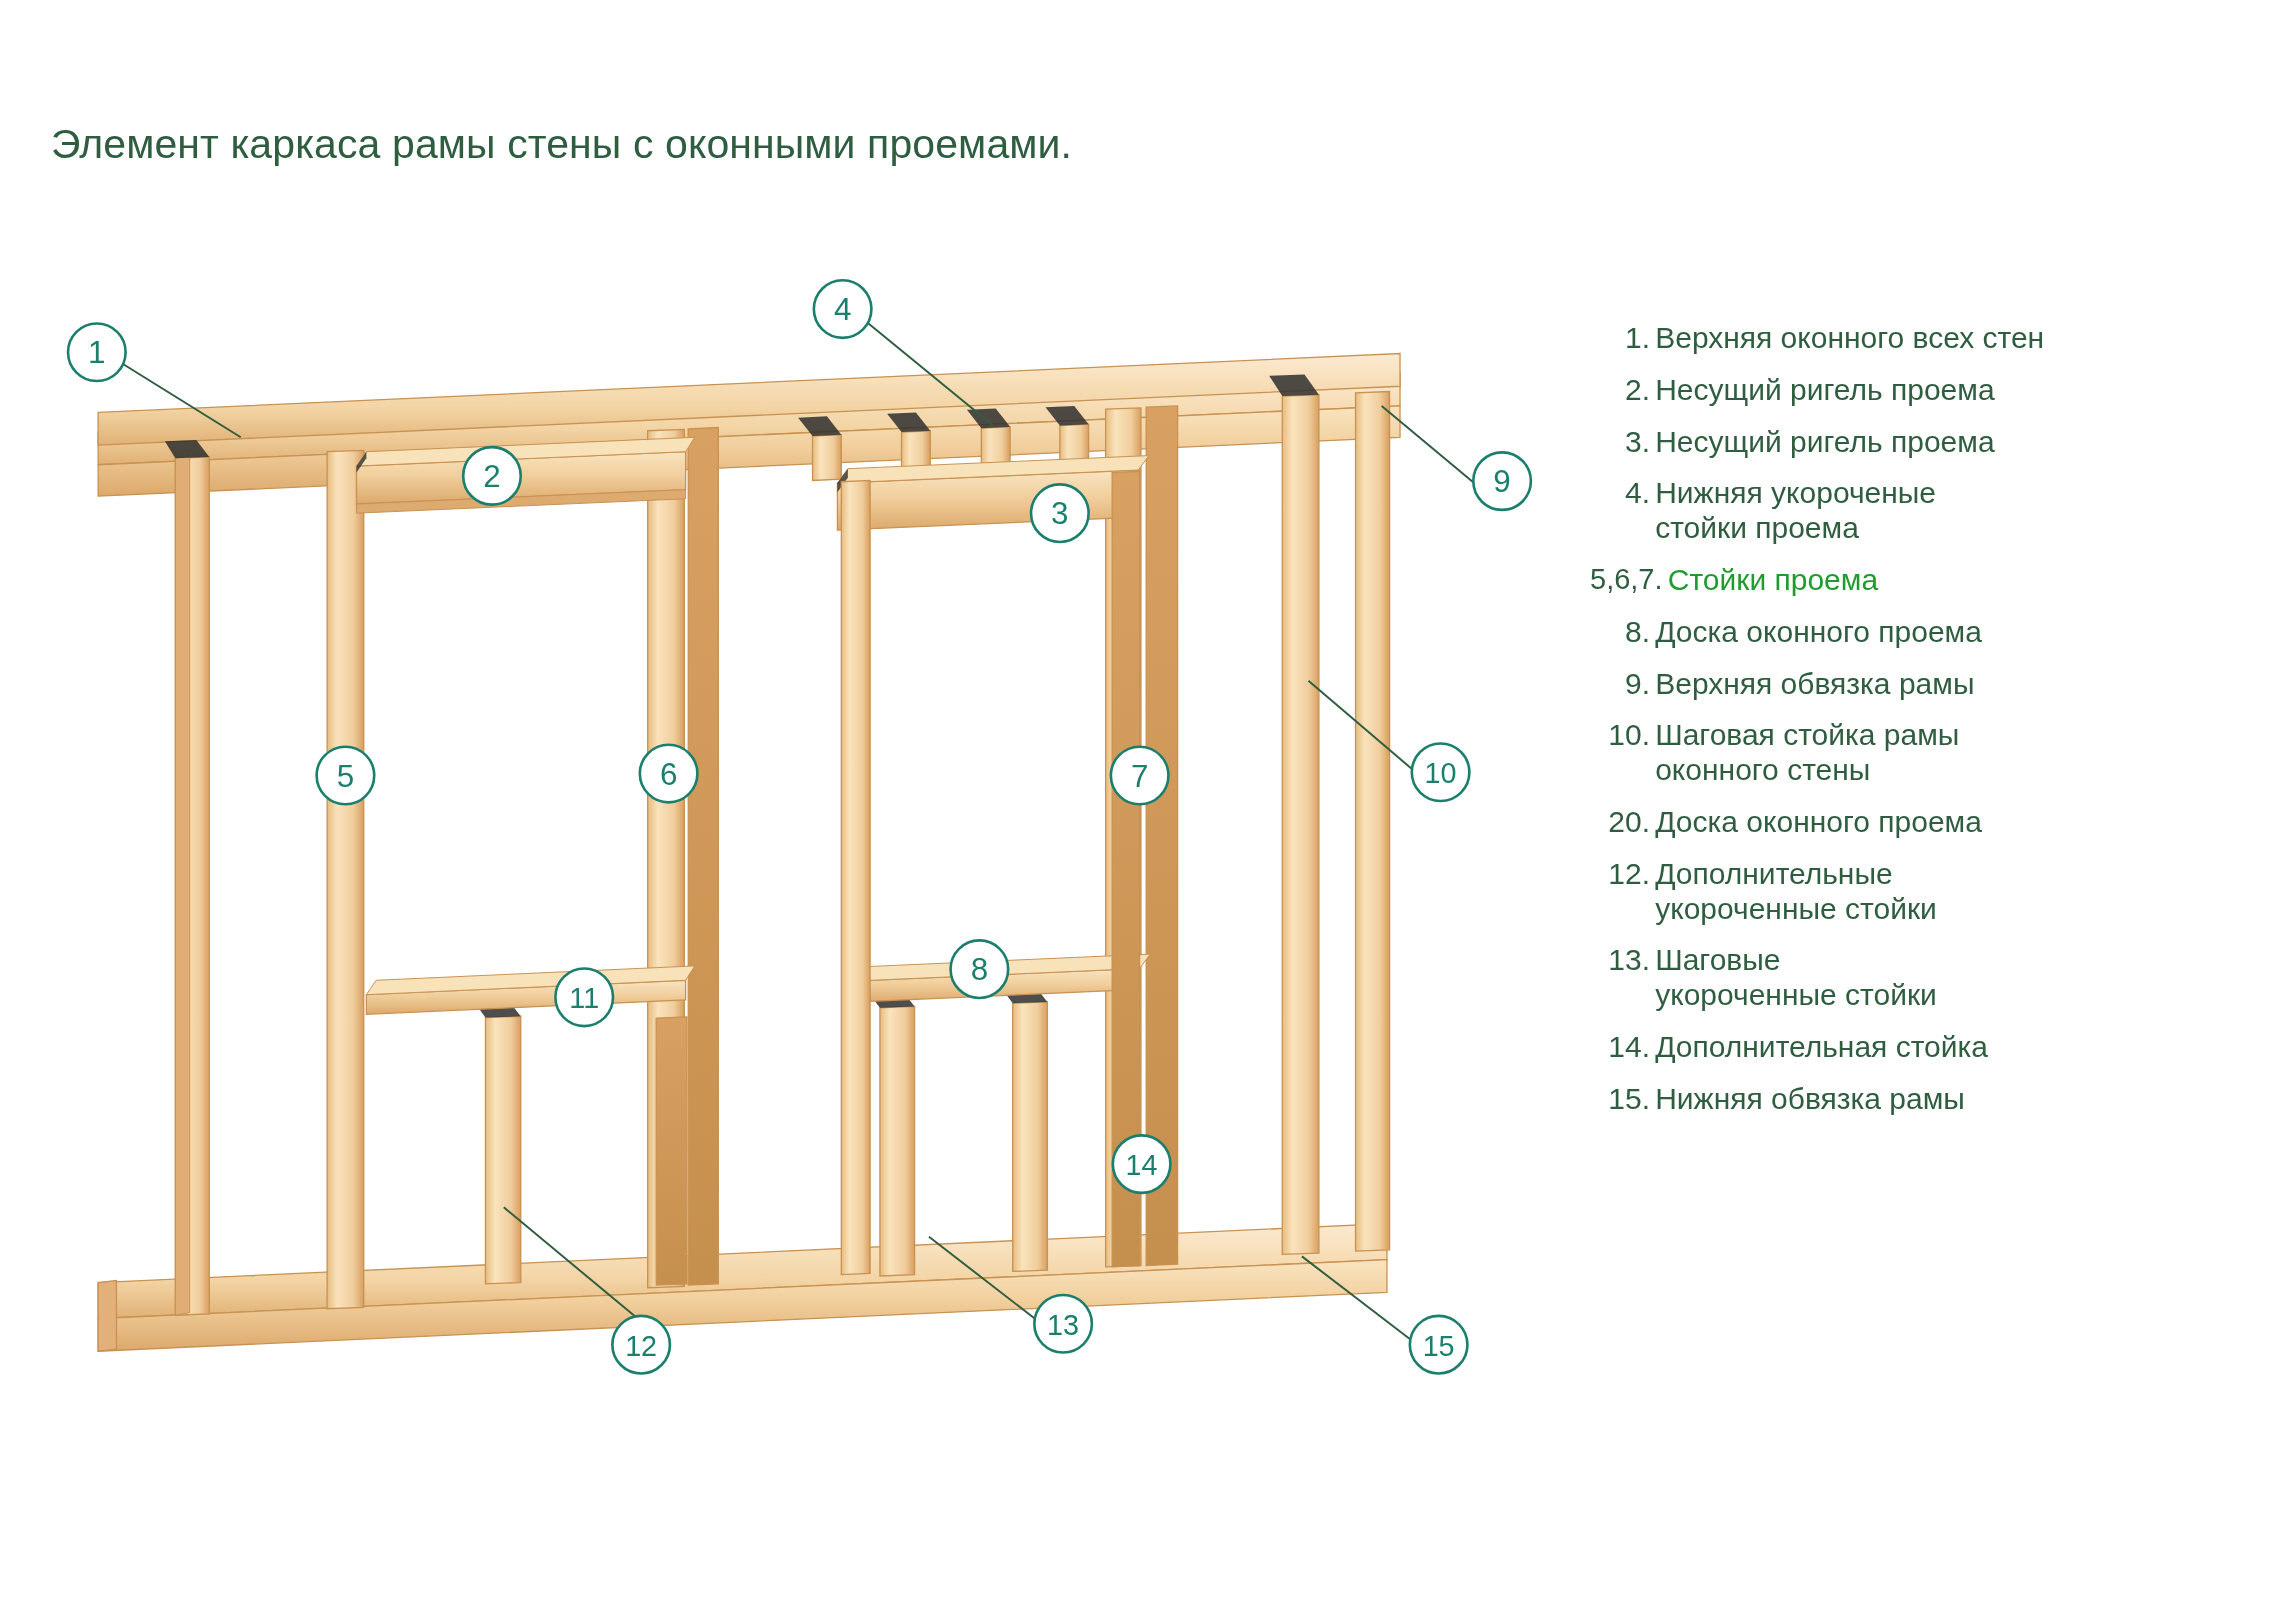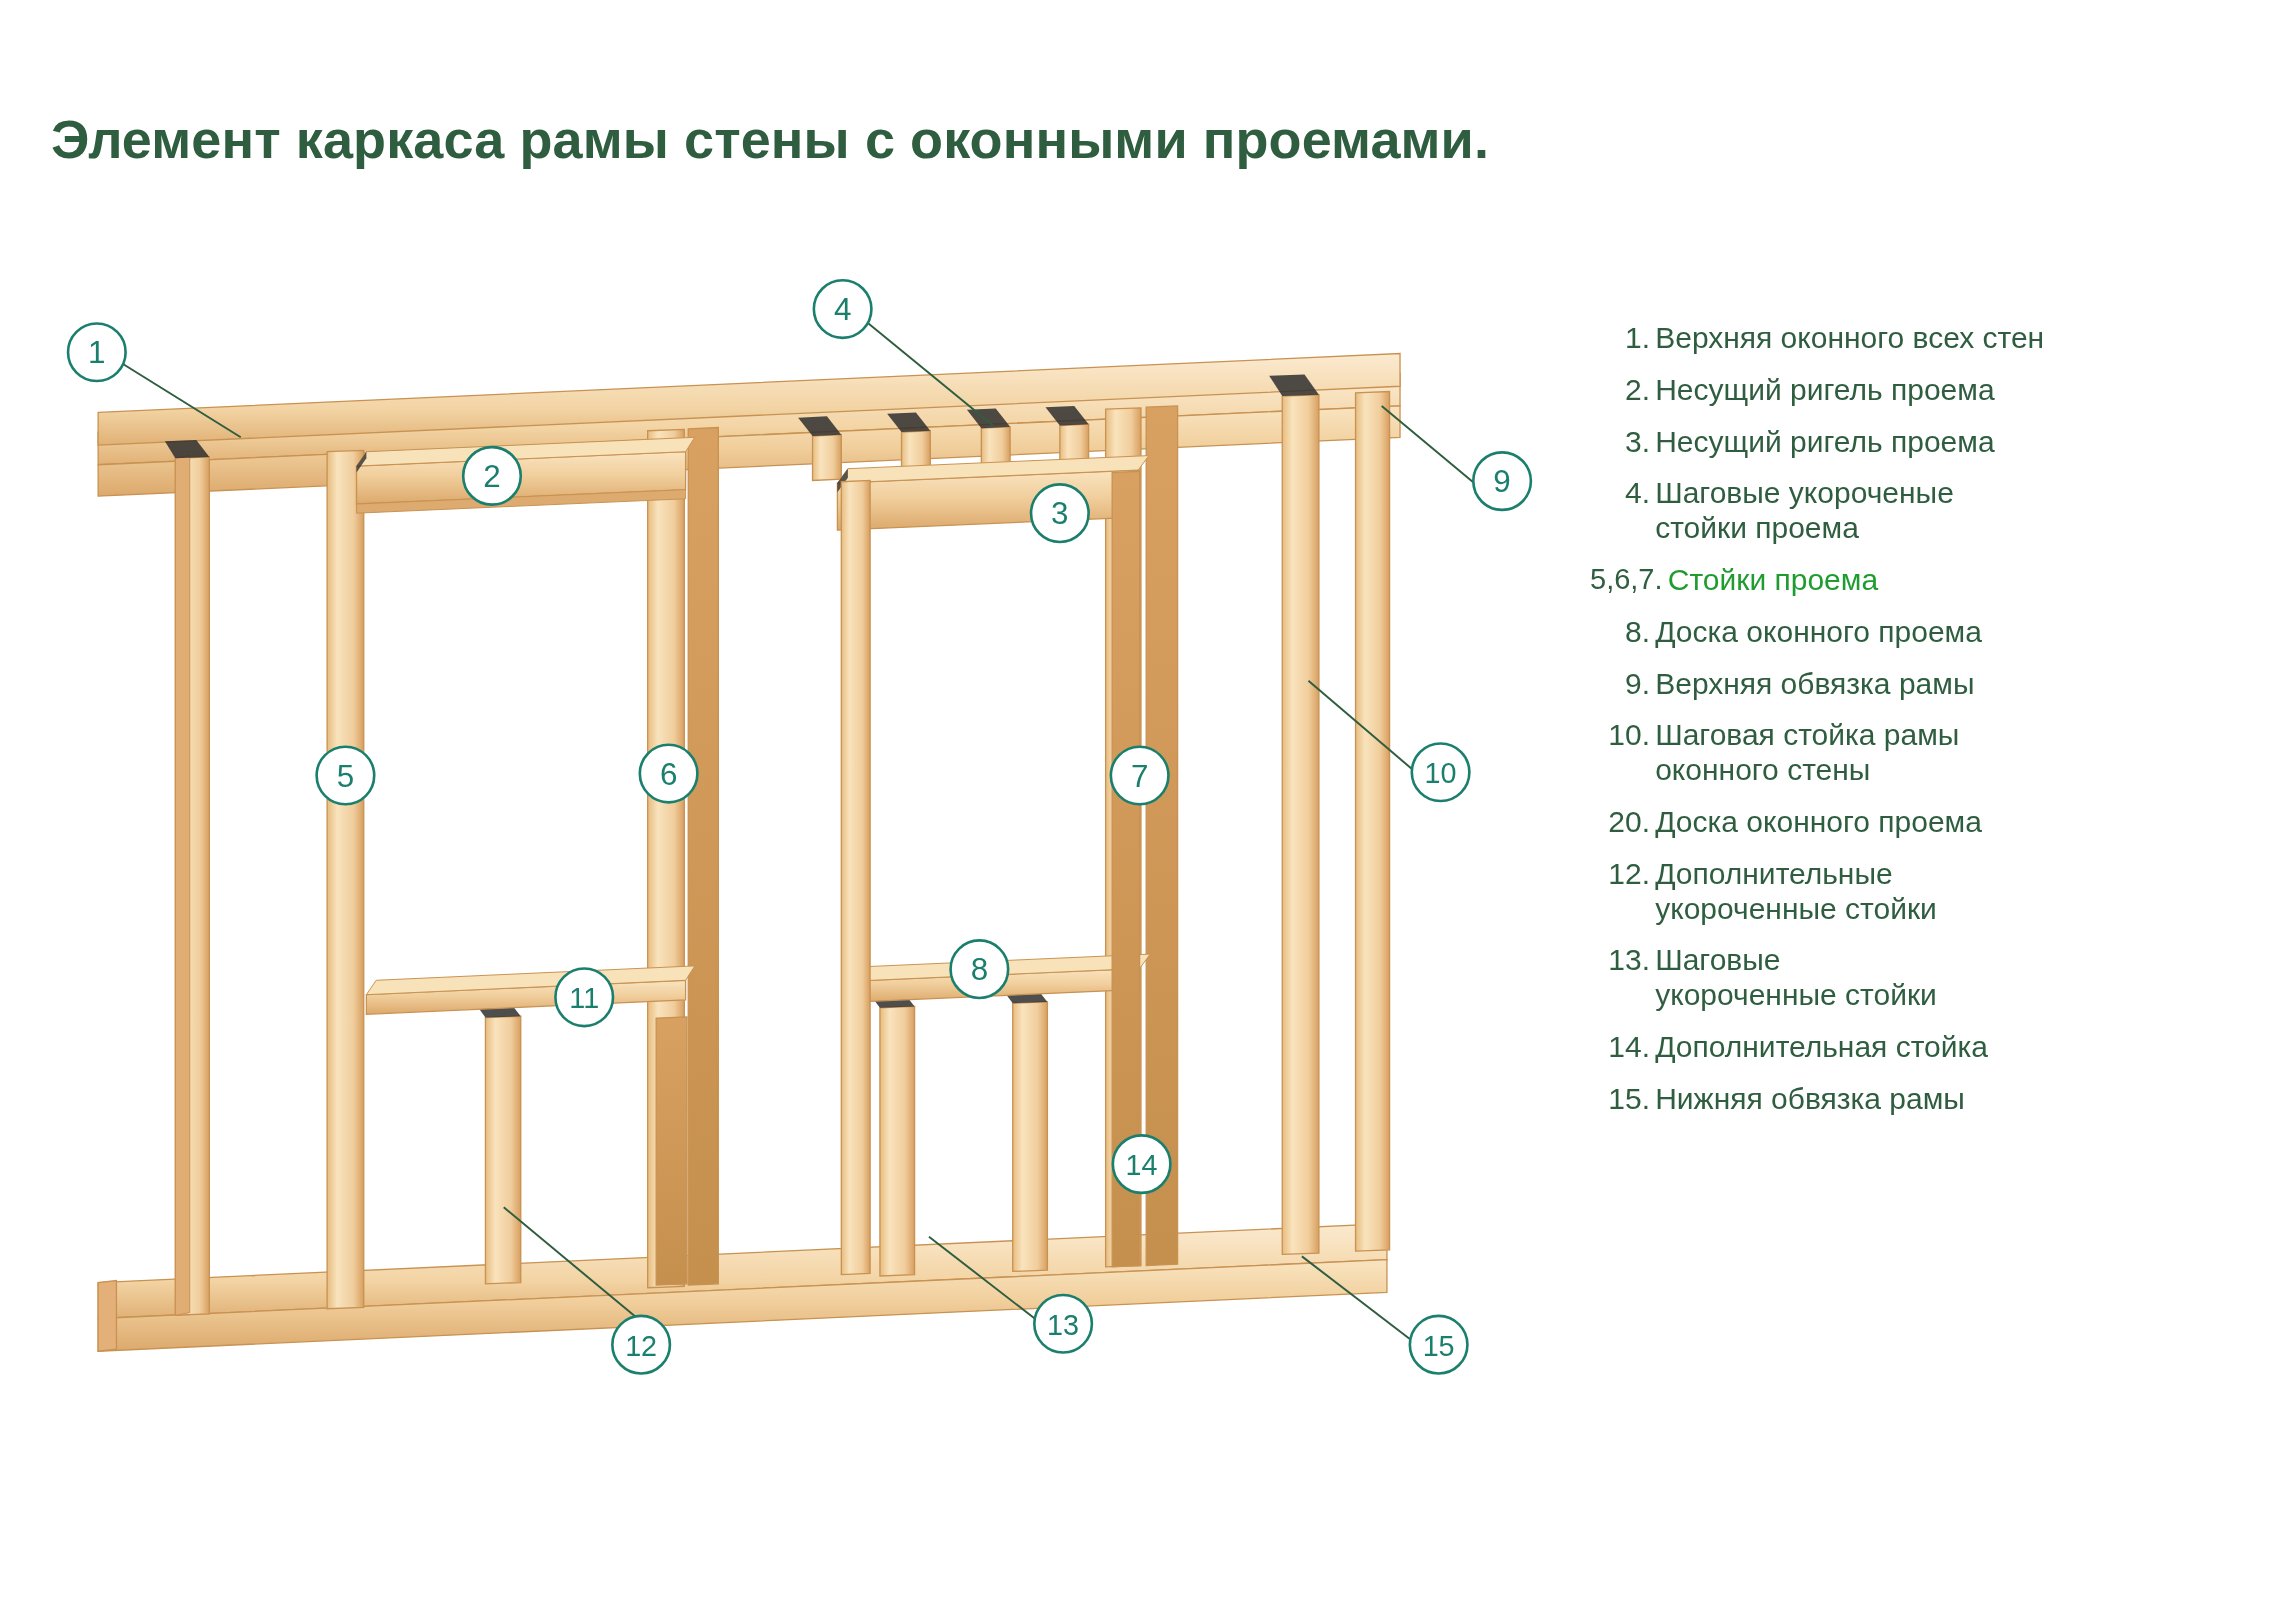--- a/index.html
+++ b/index.html
@@ -11,26 +11,25 @@
     width: 2295px;
     height: 1623px;
     position: relative;
     font-family: "Liberation Sans", sans-serif;
     overflow: hidden;
   }
 
   #page-title {
     position: absolute;
     left: 51px;
-    top: 108px;
-    font-size: 54px;
+    top: 121px;
+    font-size: 41px;
     color: #2f5d3f;
     white-space: nowrap;
     letter-spacing: 0.1px;
-    font-weight: bold;
   }
 
   #diagram {
     position: absolute;
     left: 0;
     top: 0;
     width: 2295px;
     height: 1623px;
   }
 
@@ -306,21 +305,21 @@
     <div class="legend-row">
       <span class="legend-num">2.</span>
       <span class="legend-text">Несущий ригель проема</span>
     </div>
     <div class="legend-row">
       <span class="legend-num">3.</span>
       <span class="legend-text">Несущий ригель проема</span>
     </div>
     <div class="legend-row">
       <span class="legend-num">4.</span>
-      <span class="legend-text">Шаговые укороченые
+      <span class="legend-text">Нижняя укороченые
 стойки проема</span>
     </div>
     <div class="legend-row highlight">
       <span class="legend-num wide">5,6,7.</span>
       <span class="legend-text">Стойки проема</span>
     </div>
     <div class="legend-row">
       <span class="legend-num">8.</span>
       <span class="legend-text">Доска оконного проема</span>
     </div>

